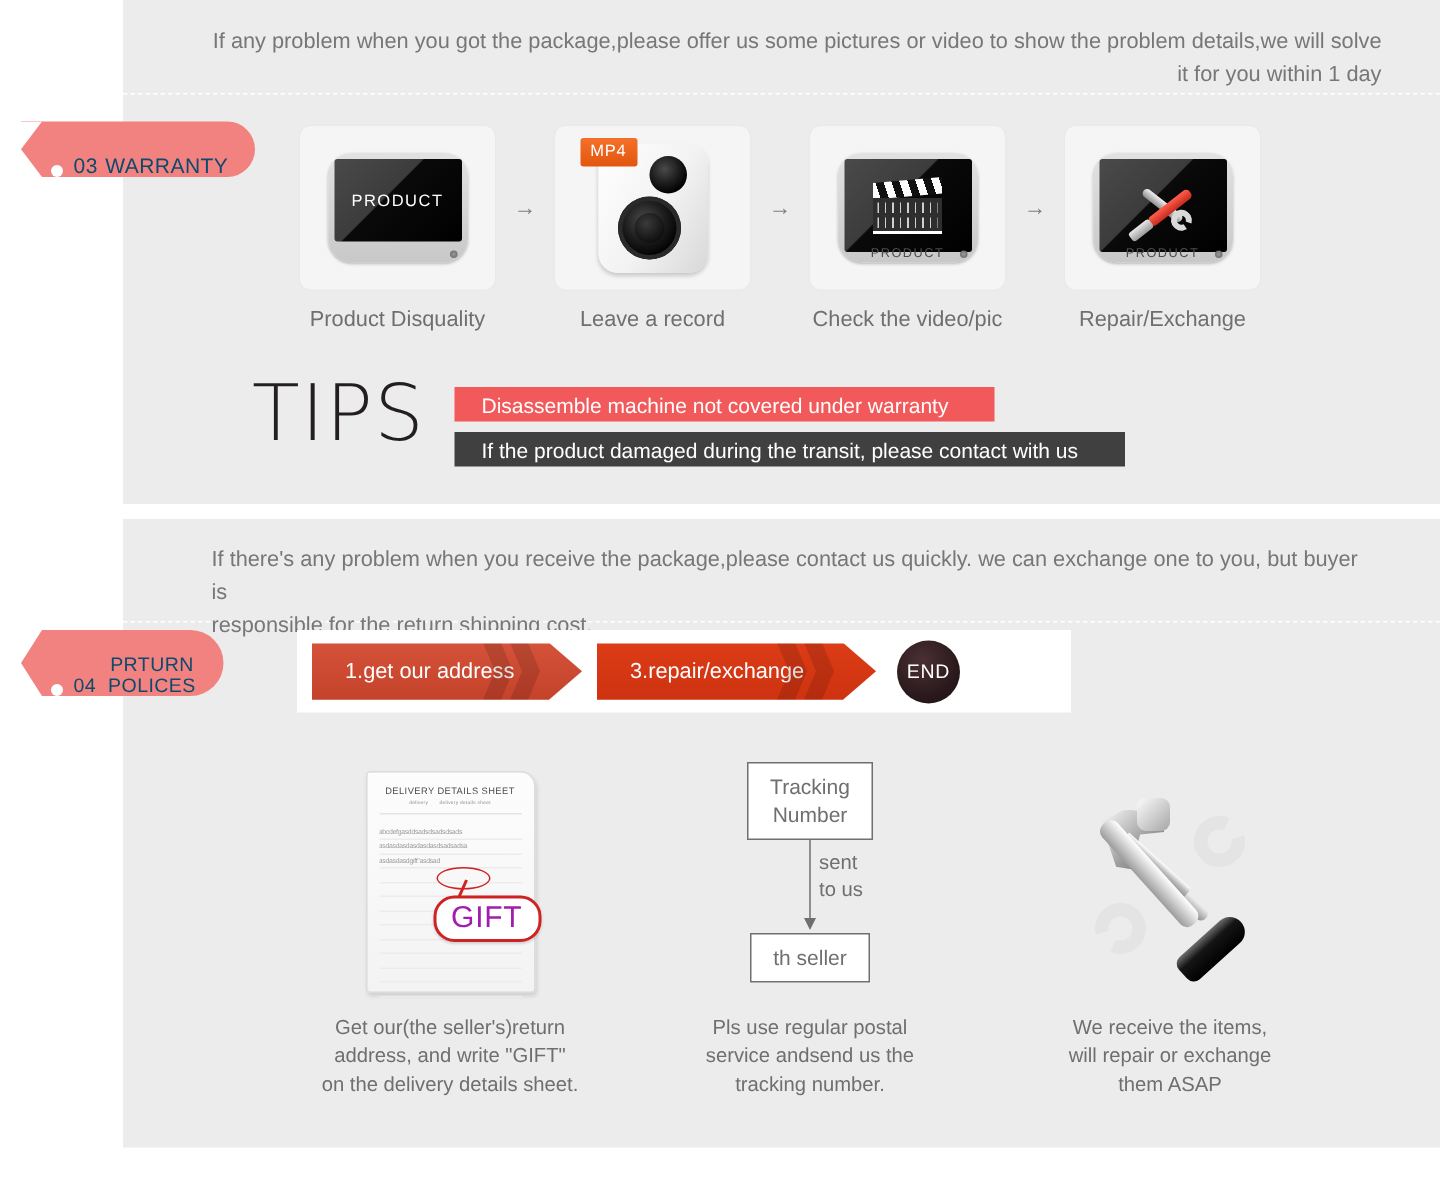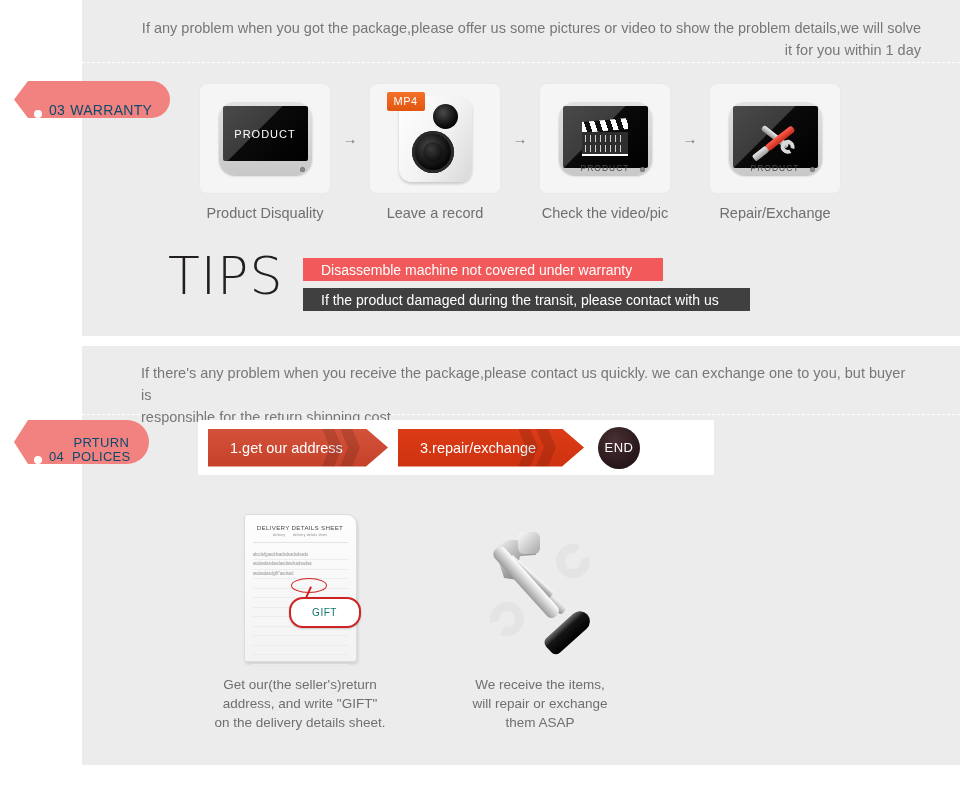--- a/index.html
+++ b/index.html
@@ -426,22 +426,22 @@
   .gift-bubble {
     position: absolute;
     left: 44px; top: 82px;
     width: 68px; height: 27px;
     border: 2px solid #cf2222;
     border-radius: 14px;
     background: #ffffff;
     display: flex;
     align-items: center;
     justify-content: center;
-    font-size: 10px;
-    color: #0f766e;
+    font-size: 20px;
+    color: #a21caf;
     letter-spacing: .5px;
     box-shadow: 0 1px 2px rgba(0,0,0,.18);
   }
   .gift-tail {
     position: absolute;
     left: 62px; top: 74px;
     width: 14px; height: 12px;
     border-left: 2px solid #cf2222;
     transform: rotate(24deg);
   }
@@ -709,20 +709,38 @@
         <div class="ellipse"></div>
         <div class="gift-tail"></div>
         <div class="gift-bubble">GIFT</div>
       </div>
     </div>
     <div class="cap">Get our(the seller's)return
 address, and write "GIFT"
 on the delivery details sheet.</div>
   </div>
 
+  <div class="bcol">
+    <div class="art">
+      <div class="track">
+        <div class="box">Tracking
+Number</div>
+        <div class="arrow-wrap">
+          <span class="arrow-line"></span>
+          <span class="arrow-head"></span>
+          <span class="arrow-label">sent
+to us</span>
+        </div>
+        <div class="box">th seller</div>
+      </div>
+    </div>
+    <div class="cap">Pls use regular postal
+service andsend us the
+ tracking number.</div>
+  </div>
 
   <div class="bcol">
     <div class="art">
       <div class="tools-big">
         <span class="hammer-handle"></span>
         <span class="hammer-head"></span>
         <span class="hammer-claw"></span>
         <span class="sd-shaft"></span>
         <span class="sd-handle"></span>
         <span class="wrench"></span>

